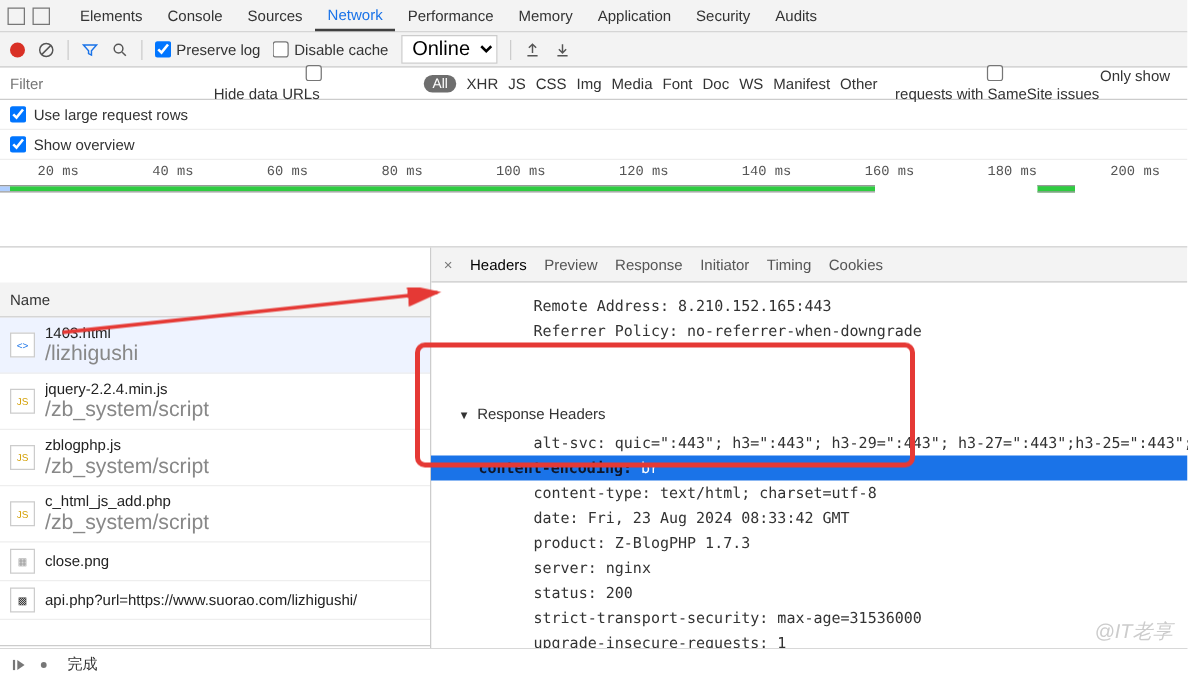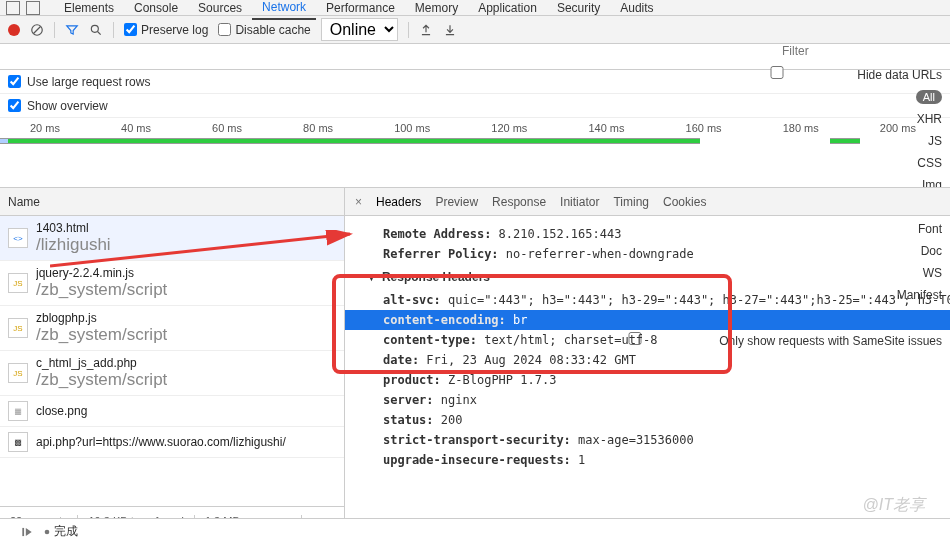--- a/index.html
+++ b/index.html
@@ -1,66 +1,66 @@
 <!DOCTYPE html>
 <html><head>
 <meta charset="utf-8">
 <style>
 * { box-sizing: border-box; margin: 0; padding: 0; }
 body { font-family: "Segoe UI", Arial, sans-serif; font-size: 12px; color: #333; background: #fff; width: 950px; height: 544px; overflow: hidden; position: relative; }
-.top-tabs { display: flex; align-items: center; border-bottom: 1px solid #ccc; height: 16px; padding-left: 6px; background: #f3f3f3; }
+.top-tabs { display: flex; align-items: center; border-bottom: 1px solid #ccc; height: 26px; padding-left: 6px; background: #f3f3f3; }
 .top-tabs .dock-icons { display: flex; gap: 6px; margin-right: 14px; }
 .top-tabs .dock-icons div { width: 14px; height: 14px; border: 1px solid #777; }
 .top-tabs .tab { padding: 4px 10px; color: #333; cursor: pointer; }
 .top-tabs .tab.active { border-bottom: 2px solid #404040; color: #1a73e8; }
 .toolbar { display: flex; align-items: center; height: 28px; border-bottom: 1px solid #ccc; padding: 0 8px; gap: 10px; background: #f3f3f3; }
 .toolbar .circle { width: 12px; height: 12px; border-radius: 50%; }
 .toolbar .sep { width: 1px; height: 16px; background: #ccc; }
 .toolbar label { display: flex; align-items: center; gap: 4px; }
 .toolbar select { border: 1px solid #ccc; font-size: 16px; padding: 1px 4px; background: #fff; }
-.filterbar { display: flex; align-items: flex-end; height: 26px; border-bottom: 1px solid #ccc; padding: 0 8px; gap: 8px; flex-direction: column; }
+.filterbar { display: flex; align-items: center; height: 26px; border-bottom: 1px solid #ccc; padding: 0 8px; gap: 8px; }
 .filterbar input { border: none; outline: none; font-size: 12px; width: 160px; color: #777; }
 .filterbar .pill { background: #6e6e6e; color: #fff; border-radius: 8px; padding: 1px 7px; font-size: 11px; }
 .filterbar .ft { color: #333; cursor: pointer; }
 .optrow { display: flex; align-items: center; height: 24px; padding: 0 8px; border-bottom: 1px solid #eee; gap: 6px; }
 .optrow:last-of-type { border-bottom: 1px solid #ccc; }
 .timeline { height: 70px; border-bottom: 1px solid #ccc; position: relative; }
-.timeline .ticks { display: flex; justify-content: space-between; padding: 4px 34px 0 30px; color: #555; font-size: 11px; }
+.timeline .ticks { display: flex; justify-content: space-between; padding: 4px 22px 0 30px; color: #555; font-size: 11px; font-family: Liberation Mono, monospace; }
 .timeline .bars { position: absolute; top: 20px; left: 0; right: 0; height: 6px; }
 .timeline .bar1 { position: absolute; left: 0; width: 700px; height: 6px; background: linear-gradient(to right, #b0cfff 0 8px, #2ecc40 8px 700px); border-top: 1px solid #999; border-bottom: 1px solid #999; }
 .timeline .bar2 { position: absolute; left: 830px; width: 30px; height: 6px; background: #2ecc40; border-top: 1px solid #999; border-bottom: 1px solid #999; }
 .main { display: flex; height: 346px; }
 .left { width: 345px; border-right: 1px solid #ccc; display: flex; flex-direction: column; position: relative; }
-.left .hdr { height: 28px; border-bottom: 1px solid #ccc; display: flex; align-items: center; padding: 0 8px; font-weight: normal; background: #f3f3f3; }
+.left .hdr { height: 28px; border-bottom: 1px solid #ccc; display: flex; align-items: center; padding: 0 8px; font-weight: normal; background: #f3f3f3; margin-top: 28px; }
 .left .rows { flex: 1; overflow: hidden; }
 .left .row { display: flex; align-items: center; gap: 8px; padding: 5px 8px; border-bottom: 1px solid #eee; }
 .left .row.sel { background: #eef3ff; }
 .left .row .ico { width: 20px; height: 20px; border: 1px solid #ccc; display: flex; align-items: center; justify-content: center; font-size: 8px; color: #d39e00; background: #fff; flex-shrink: 0; }
 .left .row .lines { display: flex; flex-direction: column; overflow: hidden; }
 .left .row .l1 { color: #222; white-space: nowrap; overflow: hidden; text-overflow: ellipsis; }
 .left .row .l2 { color: #888; font-size: 17px; white-space: nowrap; overflow: hidden; text-overflow: ellipsis; }
 .left .footer { height: 28px; border-top: 1px solid #ccc; display: flex; align-items: center; color: #555; font-size: 11px; }
 .left .footer span { padding: 0 10px; border-right: 1px solid #ccc; }
 .right { flex: 1; display: flex; flex-direction: column; overflow: hidden; }
 .right .rtabs { height: 28px; border-bottom: 1px solid #ccc; display: flex; align-items: center; gap: 14px; padding: 0 10px; background: #f3f3f3; }
 .right .rtabs .x { color: #777; cursor: pointer; }
 .right .rtabs .rt { color: #555; cursor: pointer; }
 .right .rtabs .rt.active { color: #000; }
 .right .body { flex: 1; overflow: auto; padding: 8px 12px; font-family: Menlo, Consolas, monospace; font-size: 12px; position: relative; }
 .right .body .line { padding: 3px 0 3px 26px; white-space: nowrap; }
-.right .body .line b { font-weight: bold; }
-.right .body .sect { font-family: "Segoe UI", Arial, sans-serif; font-weight: bold; padding: 6px 0 6px 10px; }
+.right .body .line b { font-weight: normal; margin-left: 44px; }
+.right .body .sect { font-family: "Segoe UI", Arial, sans-serif; font-weight: normal; padding: 6px 0 6px 10px; margin-top: 44px; }
 .right .body .sect::before { content: "▼"; font-size: 9px; margin-right: 6px; }
 .right .body .hl { background: #1a73e8; color: #fff; margin: 0 -12px; padding: 3px 0 3px 38px; }
-.right .body .hl b { color: #e5e5e5; }
+.right .body .hl b { color: #0f172a; }
 .redbox { position: absolute; border: 4px solid #e53935; border-radius: 8px; pointer-events: none; }
 .arrow-svg { position: absolute; pointer-events: none; }
-.bottombar { position: absolute; bottom: 0; left: 0; right: 0; height: 26px; border-top: 1px solid #ccc; display: flex; align-items: center; padding: 0 20px; background: #fff; }
+.bottombar { position: absolute; bottom: 0; left: 0; right: 0; height: 26px; border-top: 1px solid #ccc; display: flex; align-items: center; padding: 0 8px; gap: 12px; background: #fff; }
 .bottombar .播 { display: flex; gap: 6px; align-items: center; color: #777; }
-.watermark { position: absolute; right: 25px; bottom: 28px; color: #ccc; font-size: 16px; font-style: italic; pointer-events: none; }
+.watermark { position: absolute; right: 12px; bottom: 28px; color: #ccc; font-size: 16px; font-style: italic; pointer-events: none; }
 svg.ico-s { width: 14px; height: 14px; }
 </style>
 </head>
 <body>
 
 <div class="top-tabs">
   <div class="dock-icons">
     <div></div>
     <div></div>
   </div>

